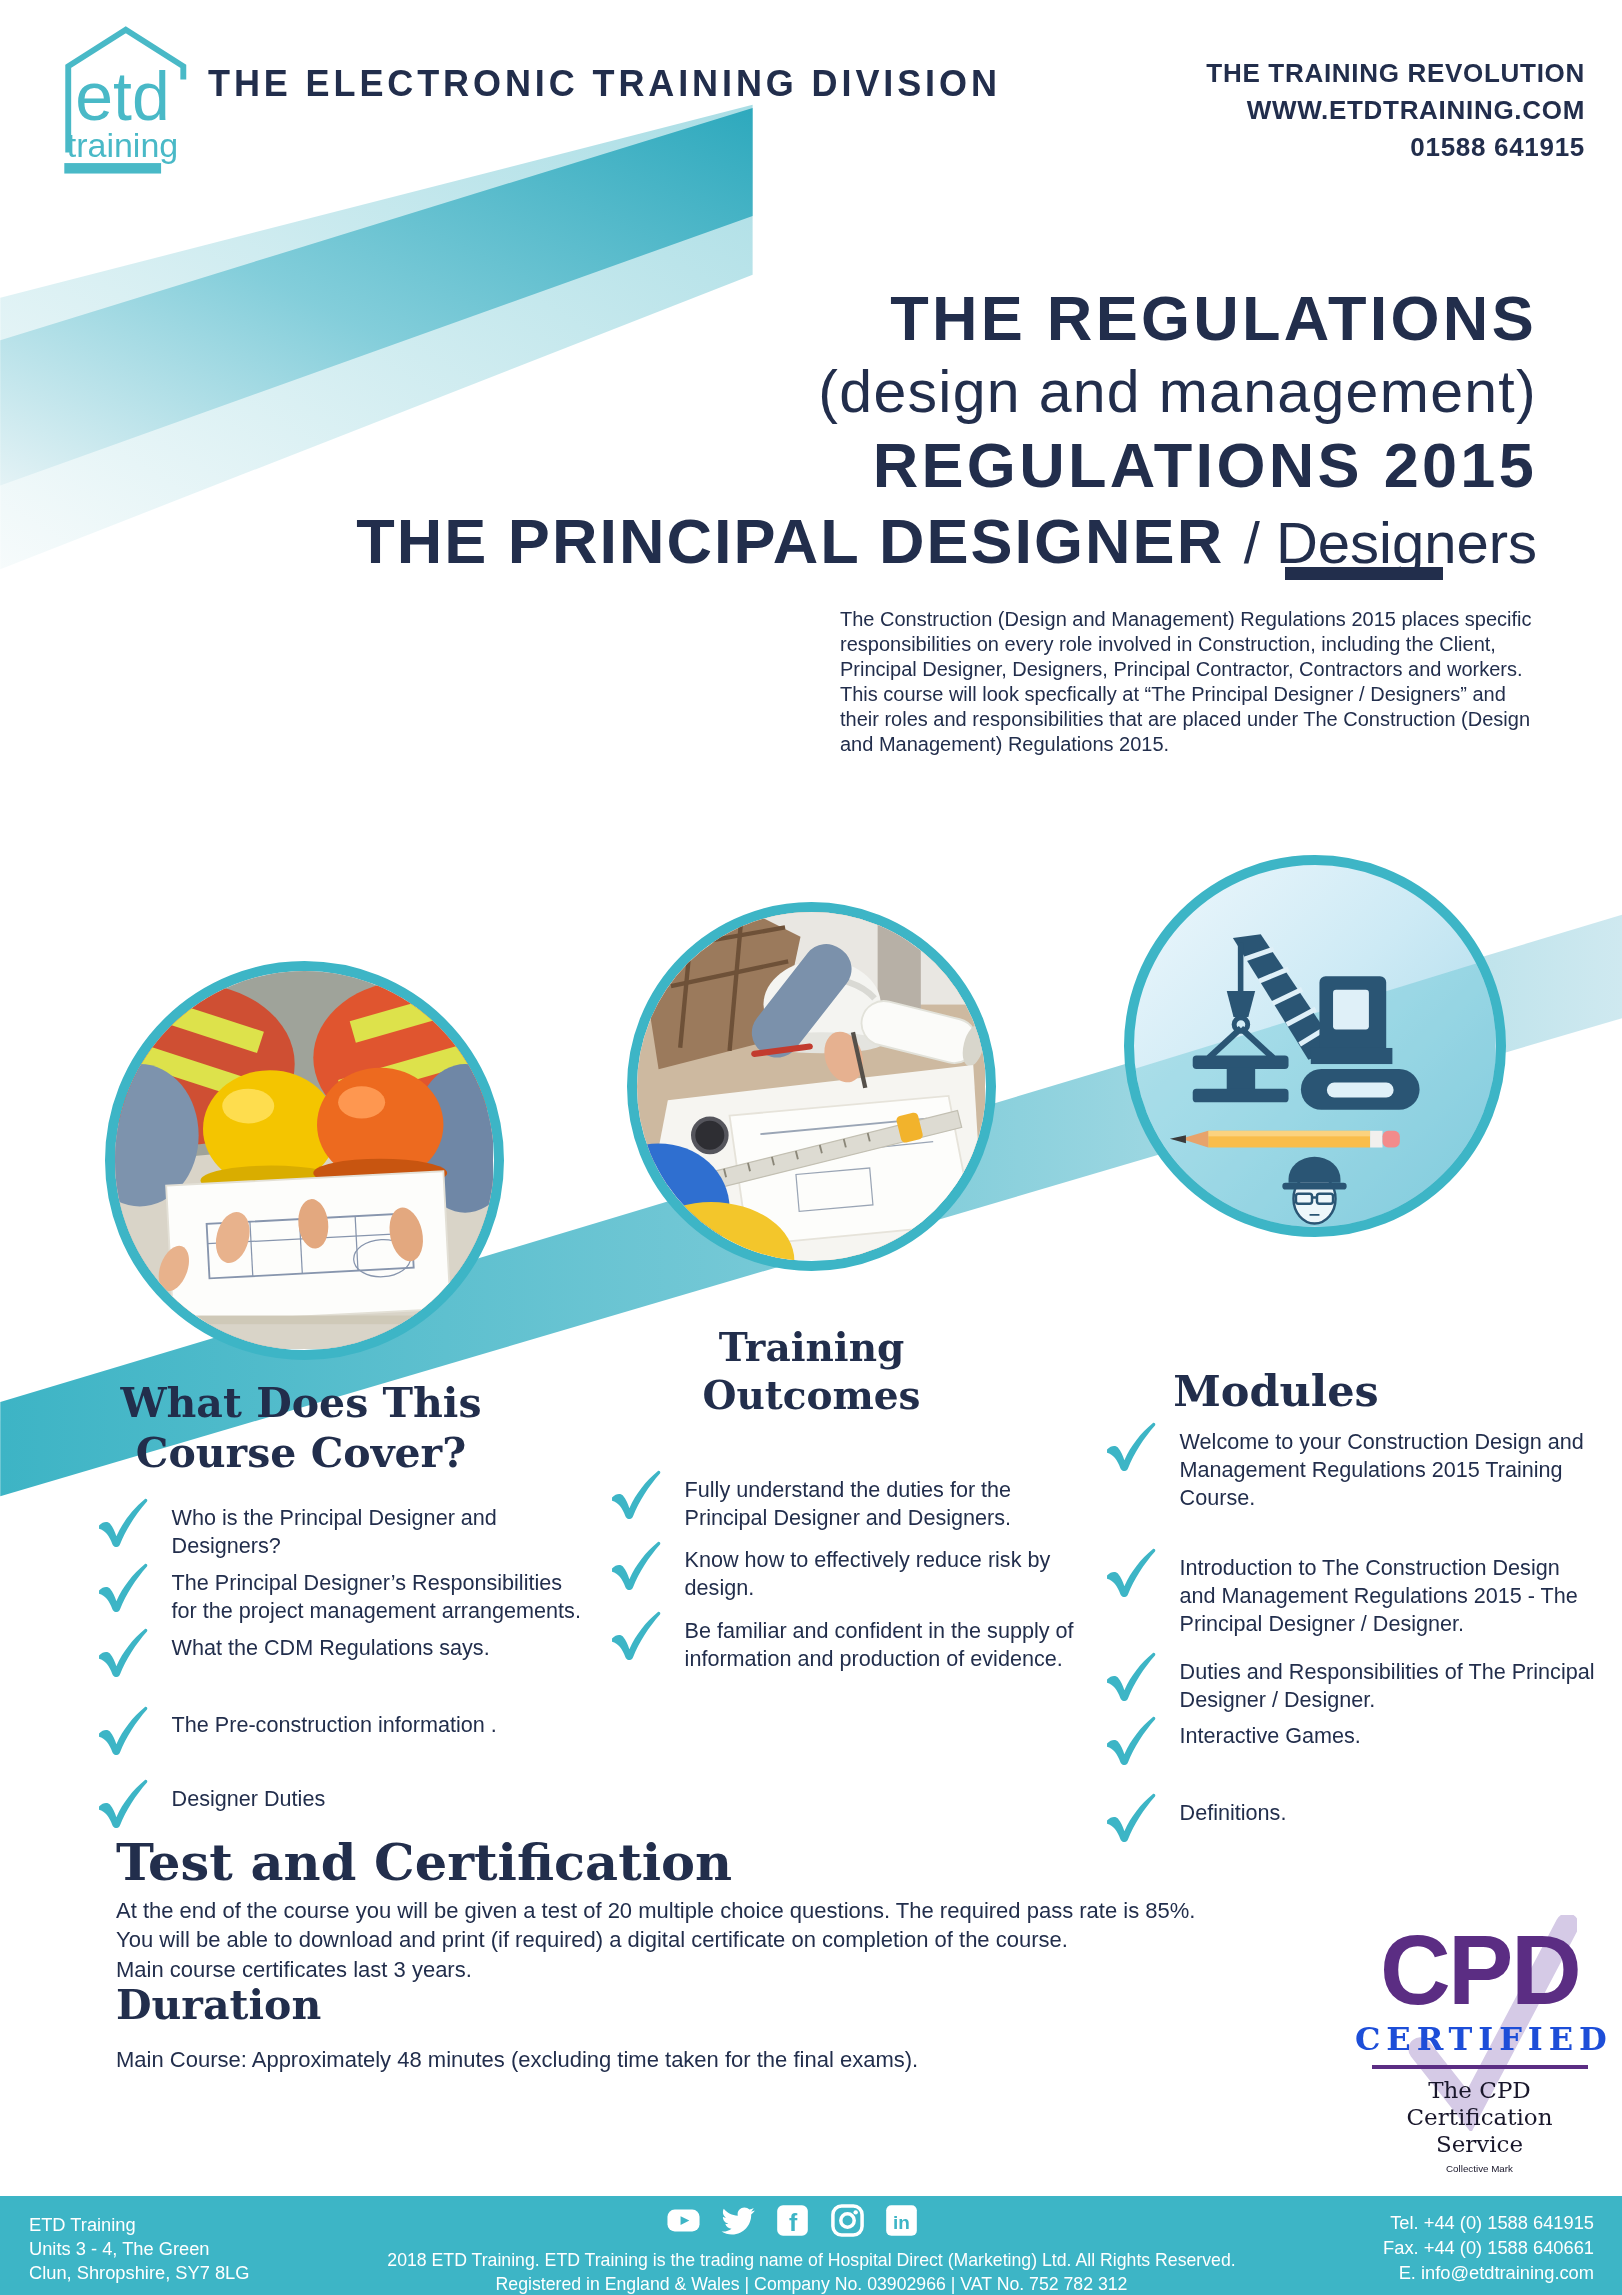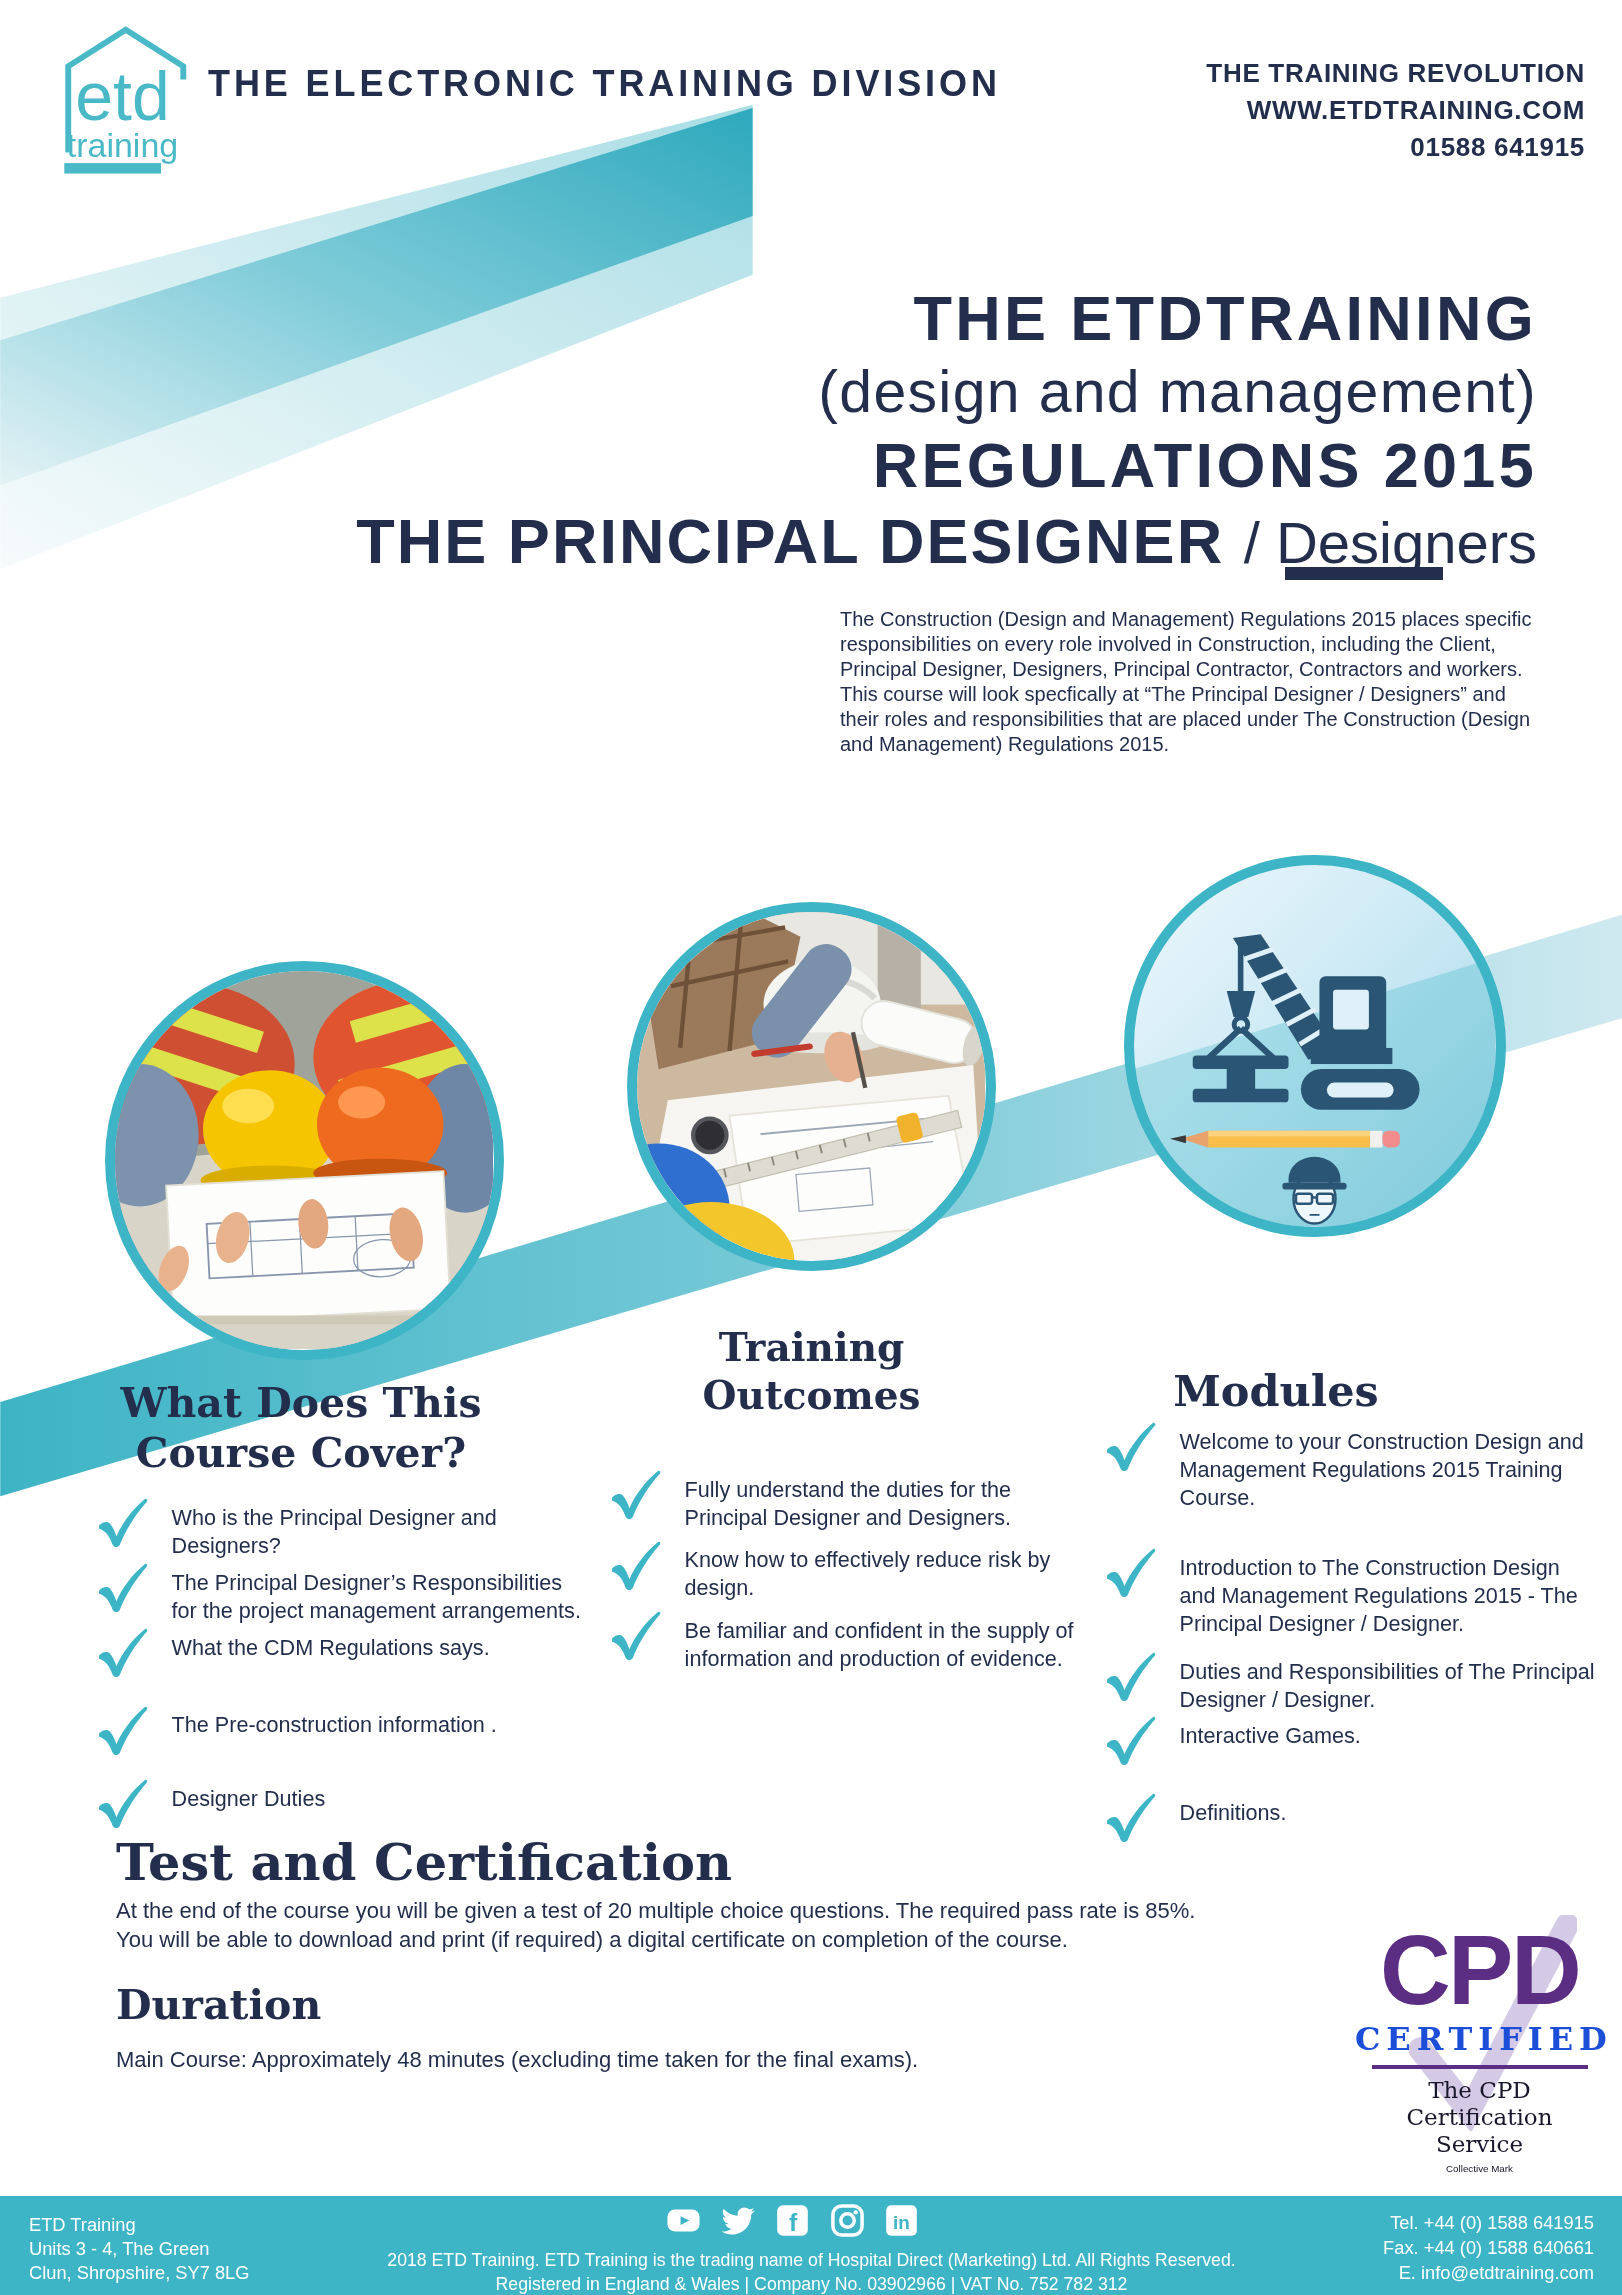--- a/index.html
+++ b/index.html
@@ -112,21 +112,21 @@
 
   <div class="abs division-title" style="z-index:2">THE ELECTRONIC TRAINING DIVISION</div>
 
   <div class="abs contact-block" style="z-index:2">
     <div>THE TRAINING REVOLUTION</div>
     <div>WWW.ETDTRAINING.COM</div>
     <div>01588 641915</div>
   </div>
 
   <div class="abs title-block" style="z-index:2">
-    <div class="t1">THE ETDTRAINING</div>
+    <div class="t1">THE REGULATIONS</div>
     <div class="t2">(design and management)</div>
     <div class="t3">REGULATIONS 2015</div>
     <div class="t4">
       <span>THE PRINCIPAL DESIGNER</span>
       <span class="light">/ Designers</span>
     </div>
   </div>
   <div class="abs title-underline" style="z-index:2"></div>
 
   <div class="abs intro" style="z-index:2">The Construction (Design and Management) Regulations 2015 places specific responsibilities on every role involved in Construction, including the Client, Principal Designer, Designers, Principal Contractor, Contractors and workers. This course will look specfically at “The Principal Designer / Designers” and their roles and responsibilities that are placed under The Construction (Design and Management) Regulations 2015.</div>
@@ -352,20 +352,21 @@
           <path fill="#3db5c6" d="M4,58 C12,50 21,49 26,55 C31,61 35,70 38,79 C51,50 70,26 94,6 C97,4 100,8 98,11 C76,36 57,65 45,95 C42,102 33,102 30,94 C25,79 16,67 4,64 Z"></path>
         </svg>
       <span class="txt">Definitions.</span>
     </div>
   </div>
 
   <div class="abs serif test-heading" style="z-index:2">Test and Certification</div>
   <div class="abs test-body" style="z-index:2">
     <div>At the end of the course you will be given a test of 20 multiple choice questions. The required pass rate is 85%.</div>
     <div>You will be able to download and print (if required) a digital certificate on completion of the course.</div>
+    <div>Main course certificates last 3 years.</div>
   </div>
 
   <div class="abs serif duration-heading" style="z-index:2">Duration</div>
   <div class="abs duration-body" style="z-index:2">Main Course: Approximately 48 minutes (excluding time taken for the final exams).</div>
 
   <div class="abs cpd">
     <svg class="abs" style="left:39px;top:-6.5px" width="183" height="216" viewBox="0 0 280 330">
       <path d="M40,205 L115,300 L265,15" fill="none" stroke="#d5cae6" stroke-width="36" stroke-linecap="round"></path>
     </svg>
     <div class="cpd-acronym" style="position:relative">CPD</div>

